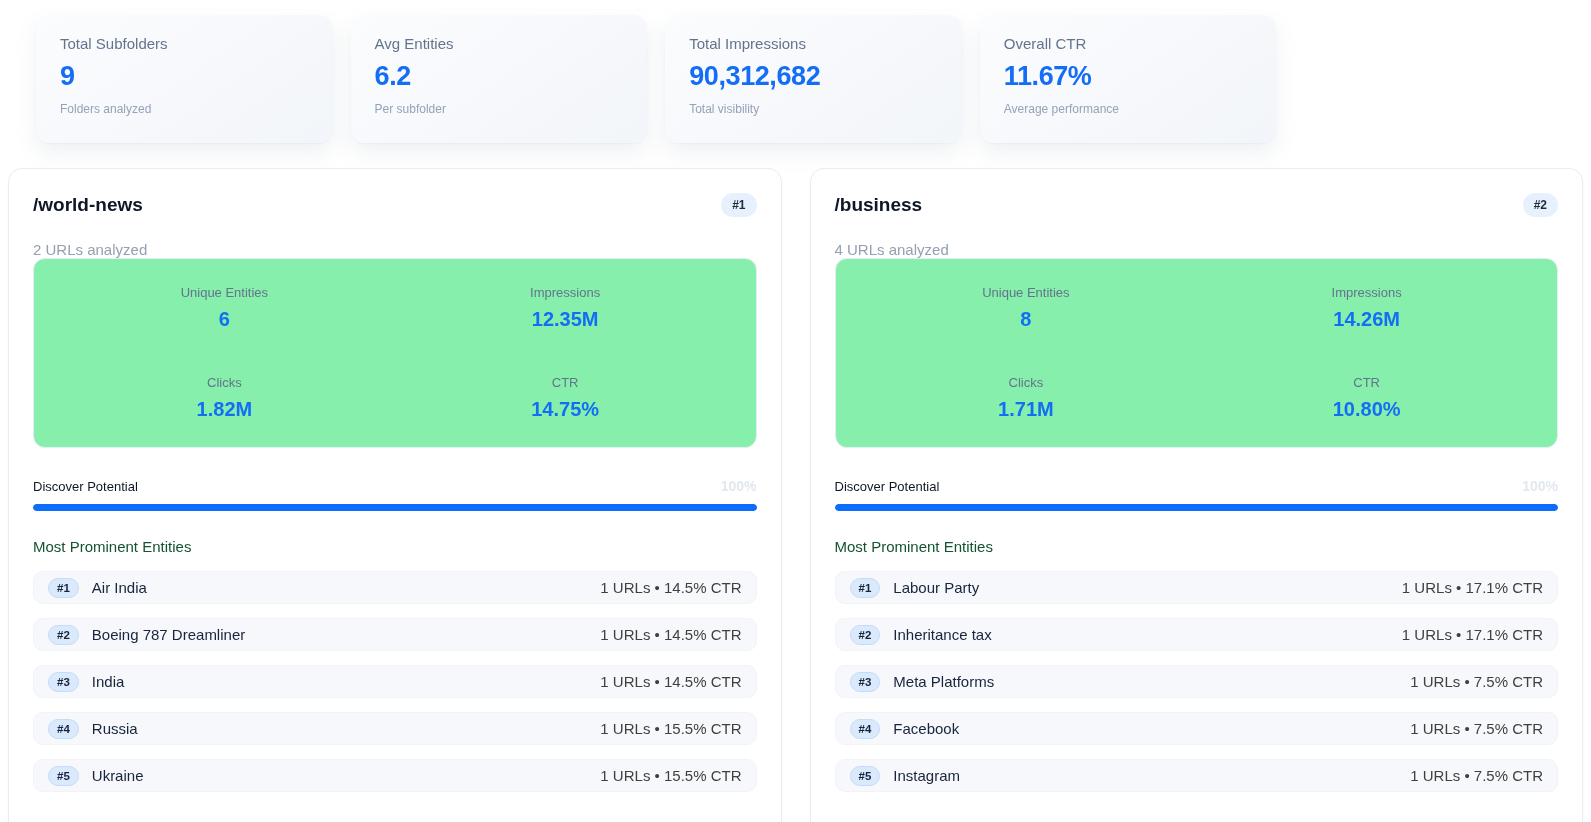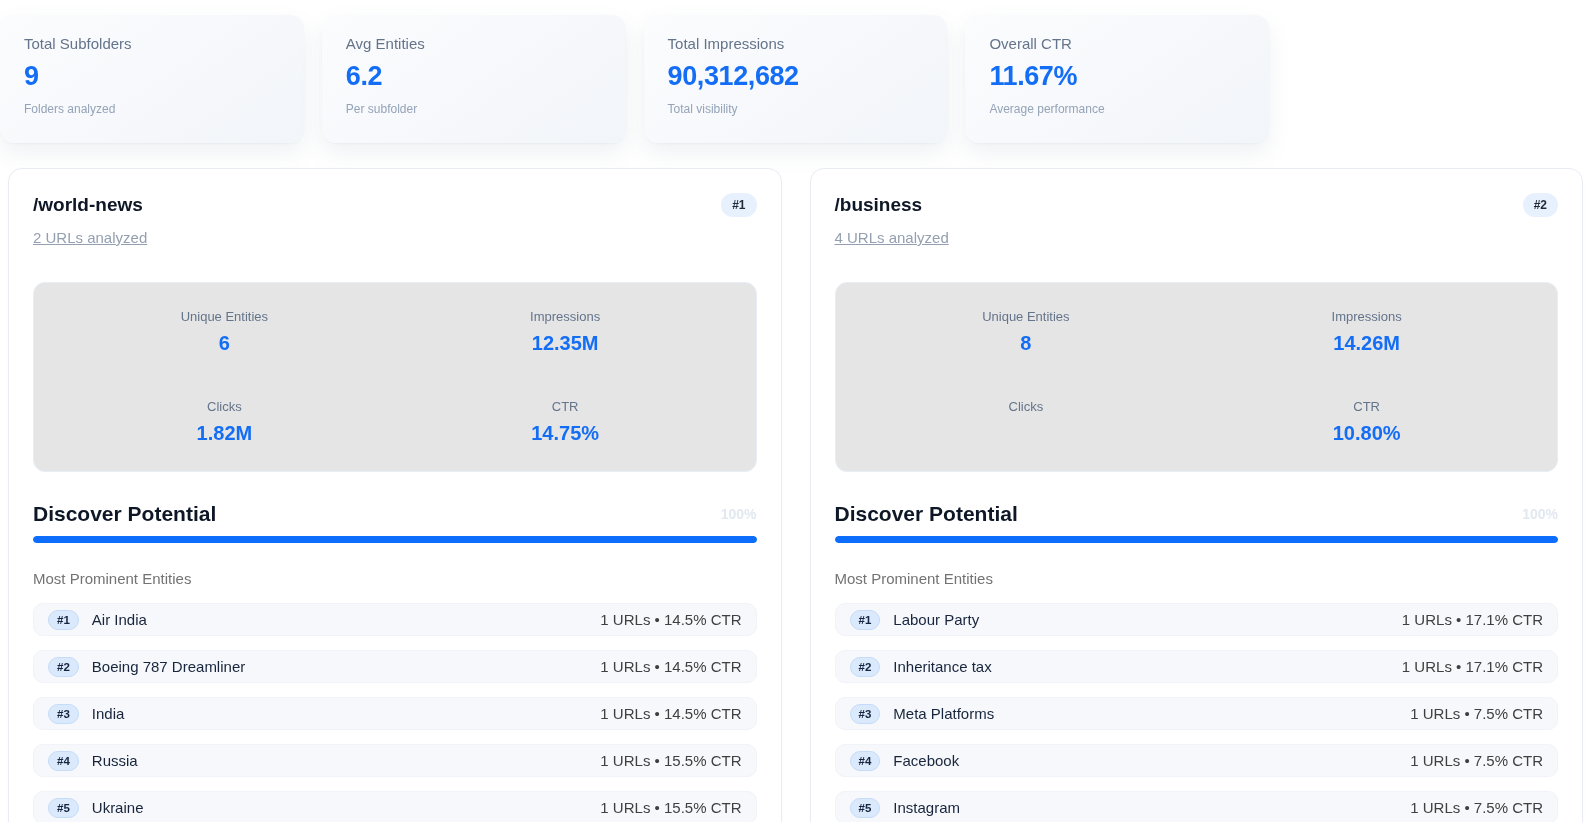--- a/index.html
+++ b/index.html
@@ -5,53 +5,53 @@
   :root{
     --accent:#146ef5;
     --progress:#0d6efd;
   }
   *{box-sizing:border-box;margin:0;padding:0;}
   html,body{width:1591px;height:822px;overflow:hidden;background:#ffffff;
     font-family:"Liberation Sans", sans-serif;color:#0e1726;}
 
   
   .cards-row{display:grid;grid-template-columns:repeat(5,1fr);gap:18px;
-    margin:15px 0 0 0;height:128px;}
+    margin:15px 0 0 0;height:128px;padding-left:36px;}
   .card{border-radius:14px;padding:20px 24px;
     background:linear-gradient(145deg,#fbfcfe 0%,#f2f5f9 100%);
     box-shadow:0 10px 22px rgba(100,116,139,0.10), 0 1px 2px rgba(100,116,139,0.06);}
   .card-title{font-size:15px;color:#64748b;}
   .card-value{font-size:27px;font-weight:700;color:var(--accent);
     letter-spacing:-0.4px;margin-top:9px;}
   .card-sub{font-size:12px;color:#94a3b8;margin-top:10px;}
 
   
   .panels-row{display:grid;grid-template-columns:1fr 1fr;gap:28px;
     margin:25px 8px 0 8px;}
   .panel{background:#fff;border:1px solid #e9edf3;border-radius:14px;
     box-shadow:0 1px 3px rgba(15,23,42,0.03);padding:24px;height:700px;}
   .panel-head{display:flex;align-items:center;justify-content:space-between;}
   .panel-title{font-size:19px;font-weight:700;color:#0e1726;}
   .panel-badge{background:#e7f1fd;color:#1f2937;font-size:12px;font-weight:700;
     padding:5px 11px;border-radius:999px;}
-  .panel-sub{font-size:15px;color:#94a0b0;margin-top:12px;text-decoration:underline;}
-
-  .stats-box{margin-top:36px;border:1px solid #e8eef6;background:#e5e5e5;
+  .panel-sub{font-size:15px;color:#94a0b0;margin-top:24px;}
+
+  .stats-box{border:1px solid #e8eef6;background:#86efac;
     border-radius:12px;padding:26px 20px;display:grid;
     grid-template-columns:1fr 1fr;row-gap:44px;text-align:center;}
   .stat-label{font-size:13px;color:#64748b;}
   .stat-value{font-size:20px;font-weight:700;color:var(--accent);margin-top:8px;}
 
   .discover{margin-top:30px;display:flex;align-items:center;justify-content:space-between;}
-  .discover-label{font-size:21px;font-weight:700;color:#0e1726;}
+  .discover-label{font-size:13px;font-weight:400;color:#0e1726;}
   .discover-pct{font-size:14px;font-weight:700;color:#e1e8f0;}
   .bar-track{margin-top:10px;height:7px;border-radius:5px;background:#eef2f7;overflow:hidden;}
   .bar-fill{height:100%;border-radius:5px;background:var(--progress);}
 
-  .entities-heading{margin-top:27px;font-size:15px;font-weight:500;color:#737373;}
+  .entities-heading{margin-top:27px;font-size:15px;font-weight:500;color:#14532d;}
   .entities-list{margin-top:16px;display:flex;flex-direction:column;gap:14px;}
   .entity-row{display:flex;align-items:center;background:#f6f8fb;
     border:1px solid #f0f3f8;border-radius:10px;padding:0 14px;height:33px;}
   .rank-badge{background:#dbe9fd;border:1px solid #c5dbfa;color:#17243d;
     font-size:11.5px;font-weight:700;padding:3px 8px;border-radius:999px;}
   .entity-name{margin-left:13px;font-size:15px;font-weight:500;color:#18253c;}
   .entity-meta{margin-left:auto;font-size:15px;color:#404040;}
 </style>
 </head>
 <body>
@@ -167,20 +167,21 @@
     <div class="stat-value">8</div>
   </div>
 
   <div class="stat-cell">
     <div class="stat-label">Impressions</div>
     <div class="stat-value">14.26M</div>
   </div>
 
   <div class="stat-cell">
     <div class="stat-label">Clicks</div>
+    <div class="stat-value">1.71M</div>
   </div>
 
   <div class="stat-cell">
     <div class="stat-label">CTR</div>
     <div class="stat-value">10.80%</div>
   </div>
 </div>
 
     <div class="discover">
       <span class="discover-label">Discover Potential</span>

